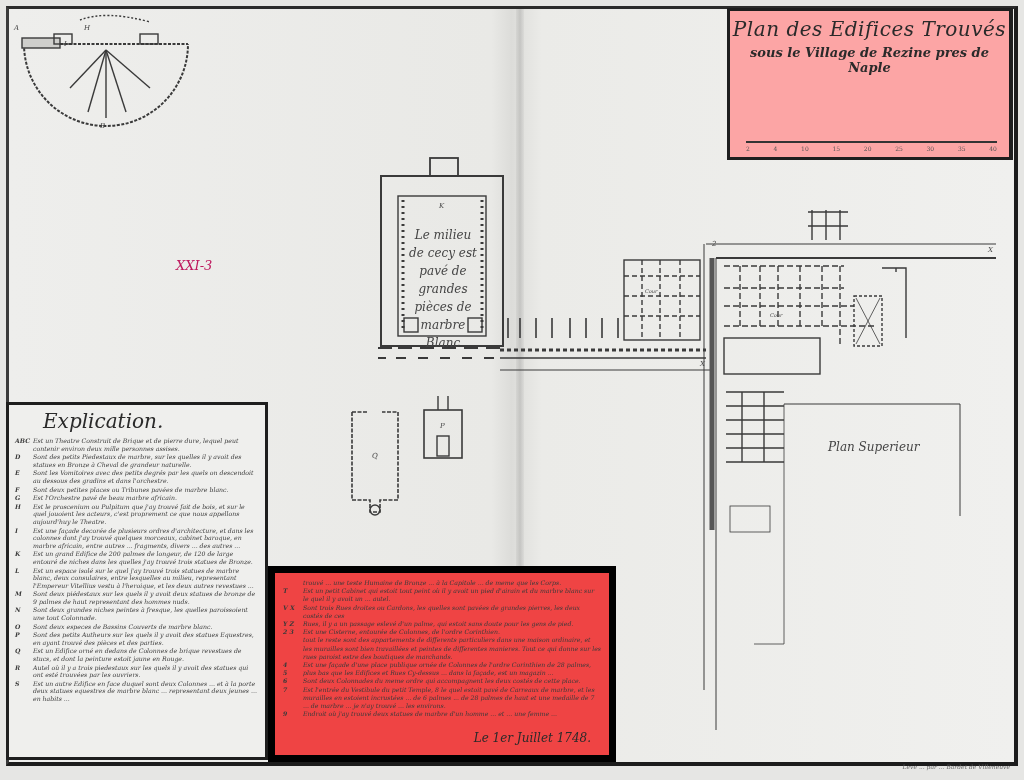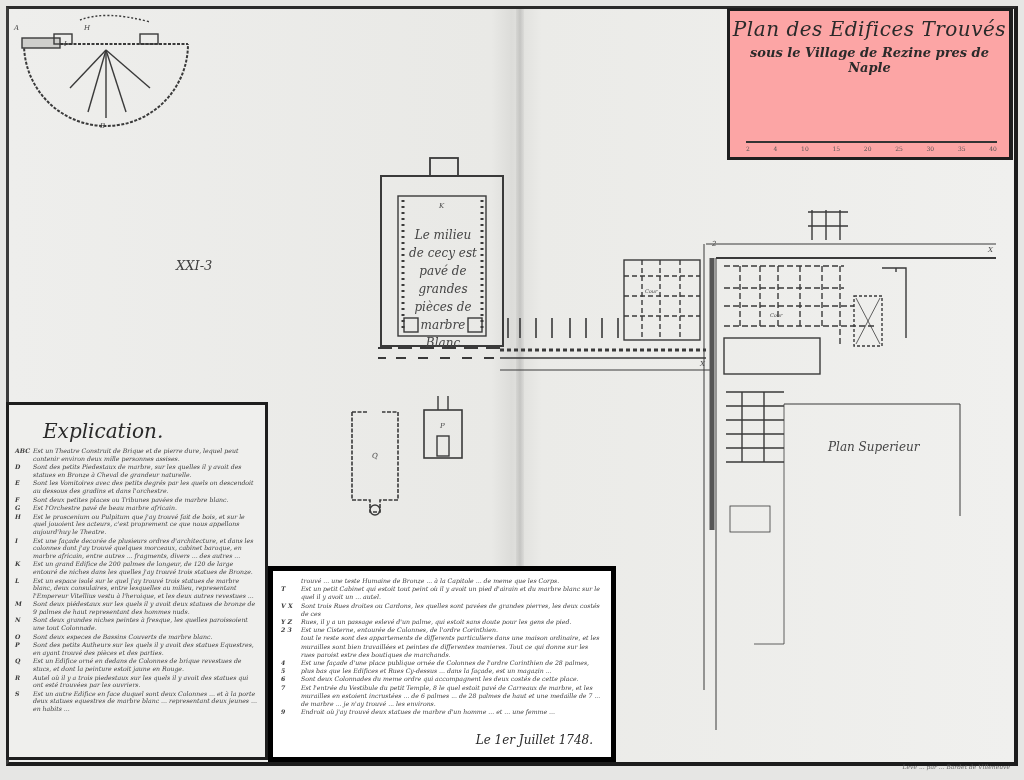--- a/index.html
+++ b/index.html
@@ -24,34 +24,34 @@
   }
   .title-box .t1 { font-size:20px; margin-top:6px; letter-spacing:0.5px; }
   .title-box .t2, .title-box .t3 { font-size:13px; margin-top:4px;font-weight:bold; }
   .title-box .t4 { font-size:17px; margin-top:3px; }
   .title-box .t5 { font-size:11px; margin-top:10px; }
   .scale-bar { position:absolute; left:16px; right:12px; top:128px; height:14px; }
   .scale-line { position:absolute; left:0; right:0; top:2px; height:2px; background:#333; }
   .scale-ticks { position:absolute; left:0; right:0; top:6px; display:flex; justify-content:space-between; font-size:6px; color:#555; font-style:normal; }
   .expl-box {
     position:absolute; left:6px; top:402px; width:262px; height:358px;
-    border:3px solid #1e1e1e; box-sizing:border-box; background:#efefed; padding:14px 6px 0 6px; overflow:hidden;
+    border:3px solid #1e1e1e; box-sizing:border-box; background:#efefed; padding:4px 6px 0 6px; overflow:hidden;
   }
   .expl-title { font-size:20px; font-style:italic; margin-left:28px; margin-bottom:4px; }
   .expl-item { display:flex; font-size:6.2px; line-height:7.6px; font-style:italic; color:#3a3a3a; margin-bottom:1px; }
   .expl-key { width:18px; flex:none; font-weight:bold; }
   .notes-box {
     position:absolute; left:268px; top:566px; width:348px; height:196px;
-    border:5px solid #000000; box-sizing:border-box; background:#ffffff; padding:6px 8px; overflow:hidden;
+    border:7px solid #000000; box-sizing:border-box; background:#ef4444; padding:6px 8px; overflow:hidden;
   }
   .note-item { display:flex; font-size:6.2px; line-height:8.2px; font-style:italic; color:#3a3a3a; }
   .note-key { width:20px; flex:none; font-weight:bold; }
   .note-date { position:absolute; right:18px; bottom:10px; font-size:12px; font-style:italic; }
   .label { position:absolute; font-style:italic; font-size:7px; color:#444; }
-  .pencil { position:absolute; font-style:italic; font-size:13px; color:#404040; }
+  .pencil { position:absolute; font-style:italic; font-size:13px; color:#be185d; }
   .footer-note { position:absolute; right:14px; bottom:10px; font-size:6px; font-style:italic; color:#666; }
   svg { position:absolute; left:0; top:0; }
 </style>
 </head>
 <body>
 
 <div class="sheet">
   <div class="fold"></div>
 </div>
 

